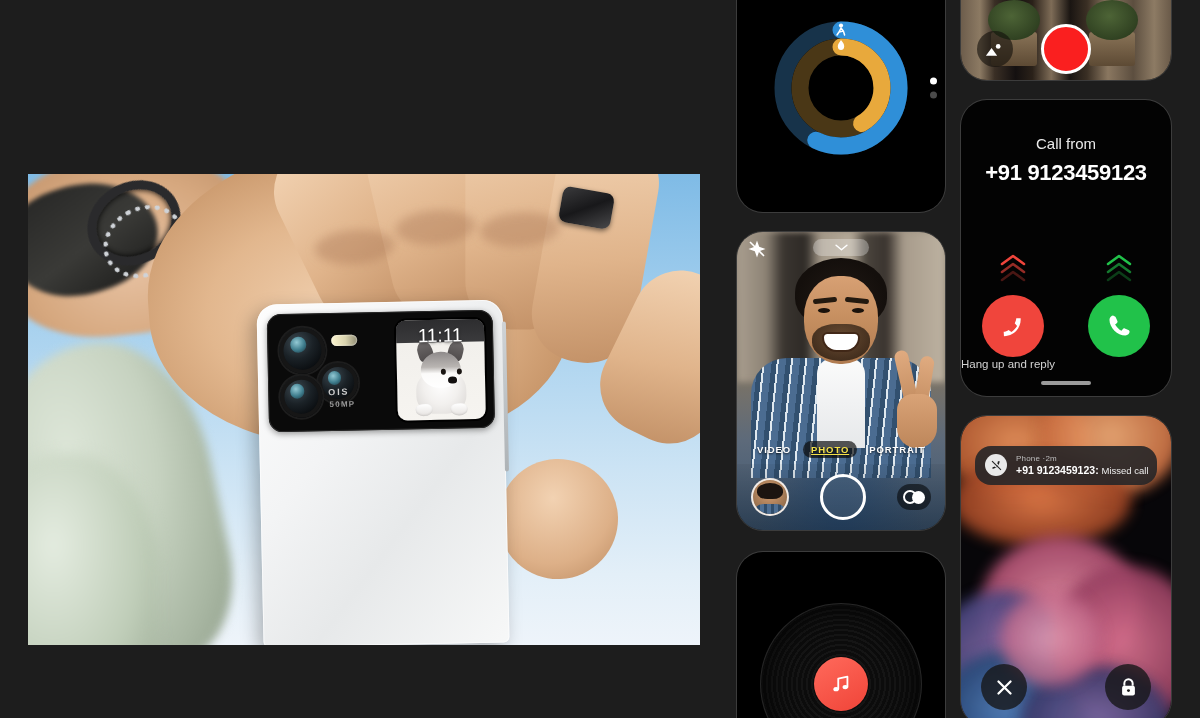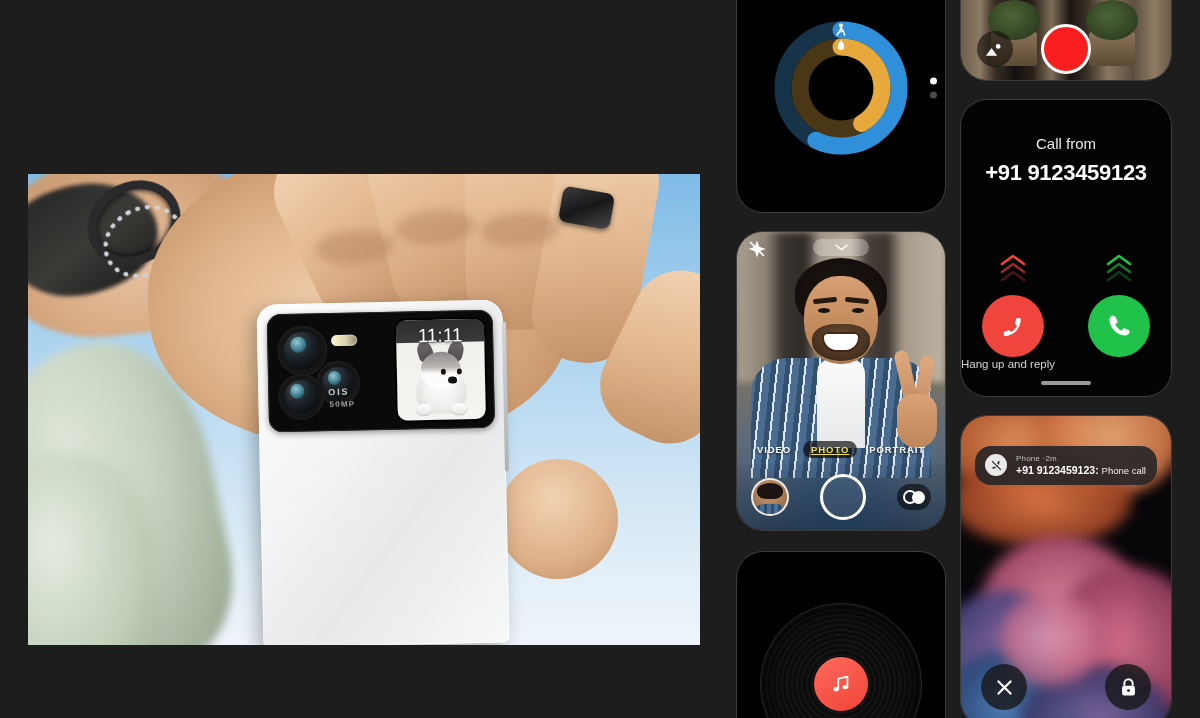--- a/index.html
+++ b/index.html
@@ -672,21 +672,21 @@
         <svg viewBox="0 0 16 16" width="13" height="13">
           <path d="M1.6 8.6 C5 5.8 11 5.8 14.4 8.6 L12.9 10.2 C12.2 9.6 11.4 9.2 10.5 9
                    L10.3 7.2 C9 6.9 7 6.9 5.7 7.2 L5.5 9 C4.6 9.2 3.8 9.6 3.1 10.2 Z" fill="#222" transform="rotate(133 8 8)"></path>
           <line x1="2.5" y1="2.5" x2="13.5" y2="13.5" stroke="#222" stroke-width="1.3"></line>
         </svg>
       </div>
       <div style="min-width:0">
         <div class="n-app">Phone ·2m</div>
         <div class="n-line">
           <span>+91 9123459123</span><span>:</span>
-          <span class="body">Phone call</span>
+          <span class="body">Missed call</span>
         </div>
       </div>
     </div>
 
 
     <div class="lock-actions">
       <div class="la-btn">
         <svg viewBox="0 0 22 22" width="19" height="19">
           <path d="M4 4 L18 18 M18 4 L4 18" stroke="#fff" stroke-width="2.6" stroke-linecap="round"></path>
         </svg>

